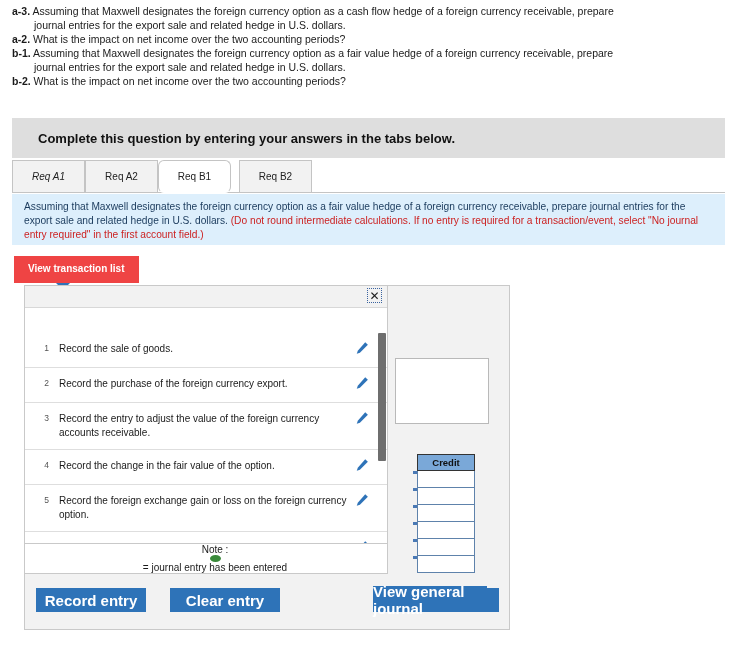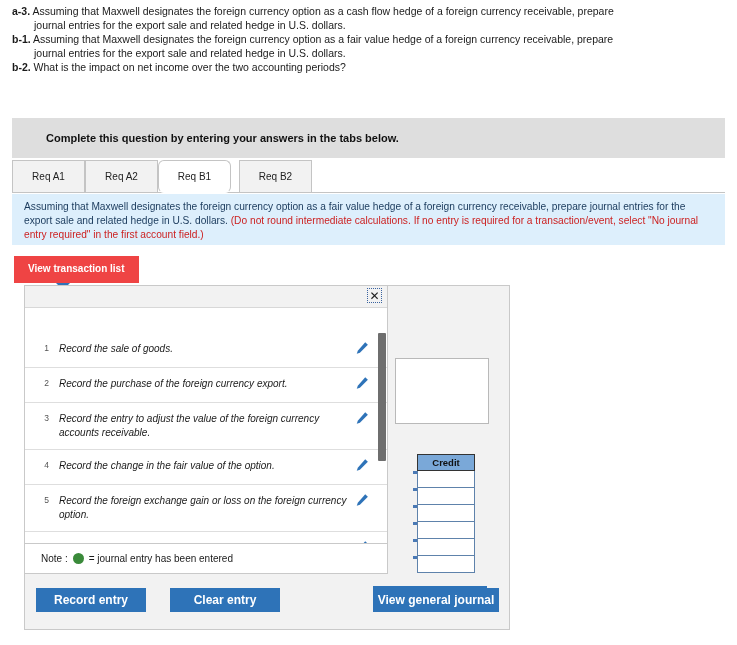--- a/index.html
+++ b/index.html
@@ -19,32 +19,32 @@
   .qlabel { font-weight: bold; }
   .qbody { }
   .qcont { display: block; padding-left: 22px; }
 
   
   .banner {
     position: absolute; left: 12px; top: 118px; width: 713px; height: 40px;
     background: #dedede;
     display: flex; align-items: center;
   }
-  .banner-text { font-size: 11px; font-weight: bold; padding-left: 34px; color: #111; }
+  .banner-text { font-size: 13px; font-weight: bold; padding-left: 26px; color: #111; }
 
   
   .tabstrip { position: absolute; left: 12px; top: 160px; width: 713px; height: 34px; }
   .tab {
     position: absolute; top: 0; height: 33px; width: 73px;
     background: #f2f2f2; border: 1px solid #c4c4c4; border-bottom: 1px solid #c4c4c4;
     display: flex; align-items: center; justify-content: center;
     font-size: 10px; color: #222;
   }
   .tab.active { background: #ffffff; border-bottom: 1px solid #ffffff; z-index: 3; }
-  .tab:nth-of-type(1) { left: 0px; }
+  .tab:nth-of-type(1) { left: 0px; font-style: italic; }
   .tab:nth-of-type(2) { left: 73px; }
   .tab:nth-of-type(3) { left: 146px; border-radius: 6px; }
   .tab:nth-of-type(4) { left: 227px; }
   .tabline { position: absolute; left: 12px; top: 192px; width: 713px; height: 1px; background: #c4c4c4; }
 
   
   .infobox {
     position: absolute; left: 12px; top: 194px; width: 713px; height: 51px;
     background: #ddeffc; padding: 6px 12px 0 12px;
     font-size: 10.2px; line-height: 14px; color: #1a3a5c;
@@ -103,58 +103,62 @@
     font-family: "DejaVu Sans", sans-serif;
   }
   .popup-sub { height: 25px; background: #ffffff; }
 
   .tlist { position: relative; }
   .trow {
     position: relative; display: flex; align-items: flex-start;
     border-bottom: 1px solid #dedede; padding: 9px 0 9px 0; min-height: 35px;
   }
   .trow-num { width: 34px; text-align: right; padding-right: 10px; font-size: 8.5px; color: #555; padding-top: 1px; }
-  .trow-text { flex: 1; font-size: 10px; line-height: 14px; color: #1a1a1a; padding-right: 36px; font-style: italic; }
+  .trow-text { flex: 1; font-size: 10px; line-height: 14px; color: #1a1a1a; padding-right: 36px; }
   .trow-pencil { position: absolute; right: 18px; top: 8px; width: 14px; height: 14px; }
 
   .scrollbar { position: absolute; right: 1px; top: 47px; width: 8px; height: 242px; }
   .scrollthumb { position: absolute; left: 0; top: 0; width: 8px; height: 128px; background: #6e6e6e; border-radius: 1px; }
 
   
   .notebar {
     position: absolute; left: 0; bottom: 0; width: 364px; height: 30px;
     background: #ffffff; border-top: 1px solid #c9c9c9;
     display: flex; align-items: center; padding-left: 16px;
-    font-size: 10px; color: #1a1a1a;
+    font-size: 10px; color: #1a1a1a; flex-direction: column;
   }
   .green-dot { width: 11px; height: 11px; border-radius: 50%; background: #3a8a3a; display: inline-block; margin: 0 5px; }
 
   
   .btn-row { position: absolute; left: 24px; top: 588px; width: 486px; height: 26px; }
   .abtn {
     position: absolute; top: 0; background: #2e73b8; color: #fff;
-    font-size: 12px; font-weight: bold; height: 24px;
+    font-size: 15px; font-weight: bold; height: 24px;
     display: flex; align-items: center; justify-content: center;
   }
   .abtn.record { left: 12px; width: 110px; }
   .abtn.clear { left: 146px; width: 110px; }
   .abtn.vgj { left: 349px; width: 126px; }
 </style>
 </head>
 <body>
 
 <div id="root">
 
   <div class="prompt">
     <div class="qline">
       <span class="qlabel">a-3.</span>
       <span class="qbody">Assuming that Maxwell designates the foreign currency option as a cash flow hedge of a foreign currency receivable, prepare</span>
       <span class="qcont">journal entries for the export sale and related hedge in U.S. dollars.</span>
     </div>
     <div class="qline">
+      <span class="qlabel">a-2.</span>
+      <span class="qbody">What is the impact on net income over the two accounting periods?</span>
+    </div>
+    <div class="qline">
       <span class="qlabel">b-1.</span>
       <span class="qbody">Assuming that Maxwell designates the foreign currency option as a fair value hedge of a foreign currency receivable, prepare</span>
       <span class="qcont">journal entries for the export sale and related hedge in U.S. dollars.</span>
     </div>
     <div class="qline">
       <span class="qlabel">b-2.</span>
       <span class="qbody">What is the impact on net income over the two accounting periods?</span>
     </div>
   </div>
 

